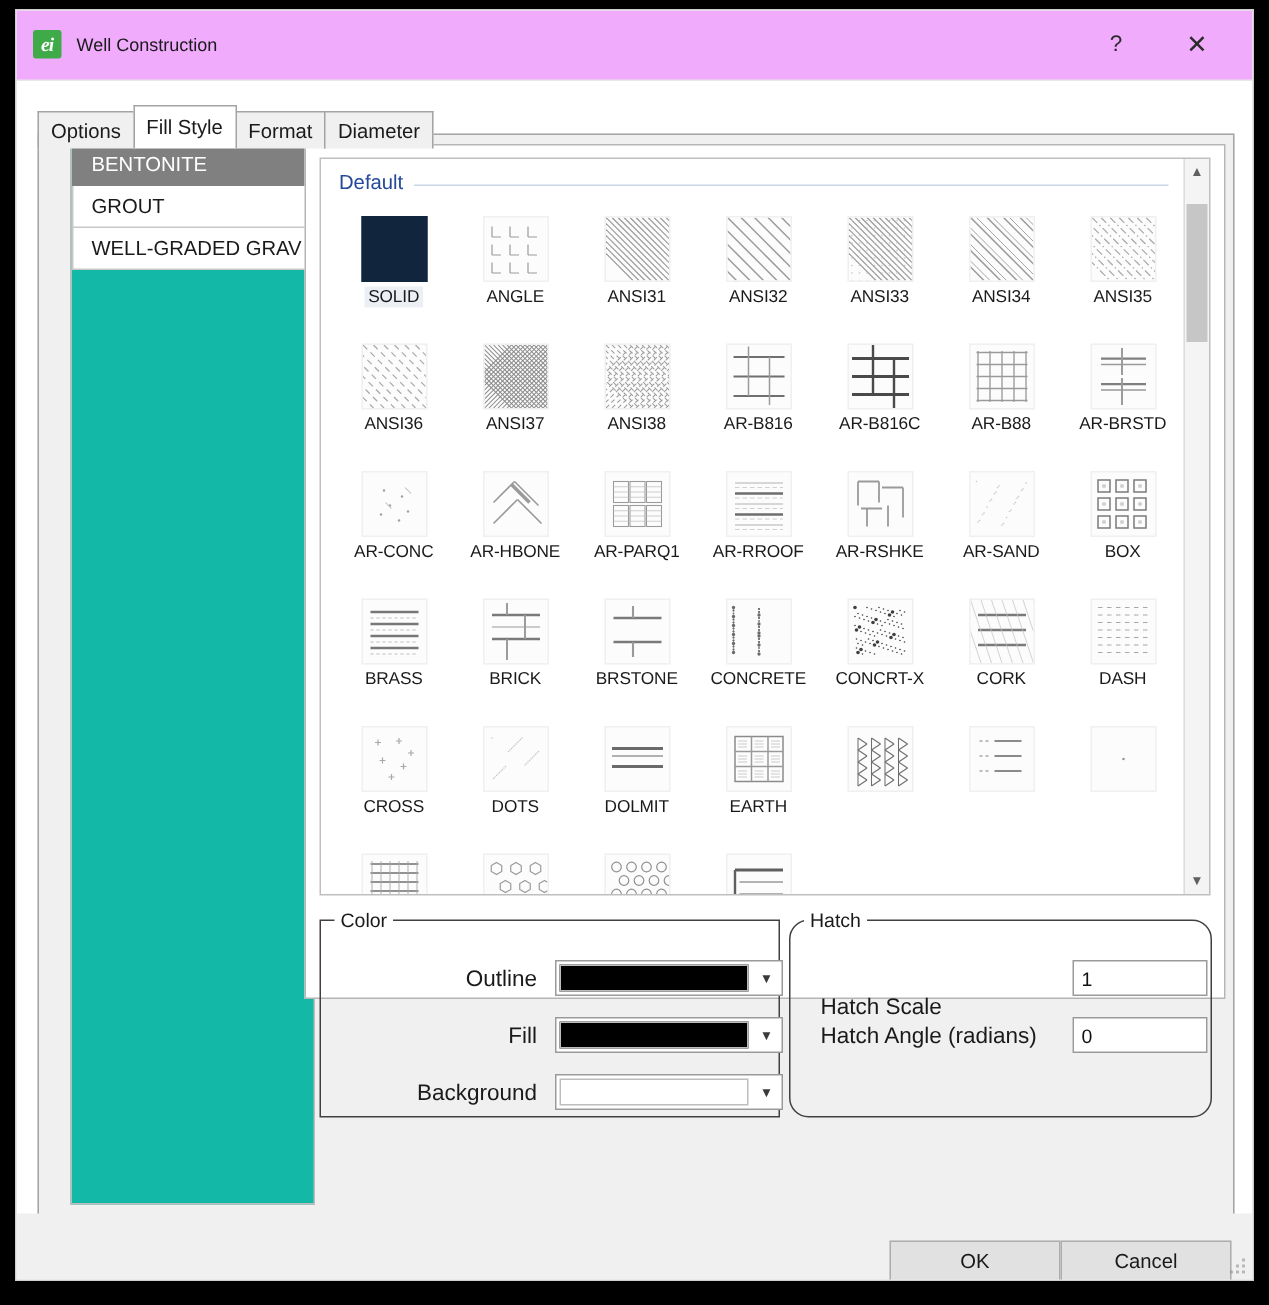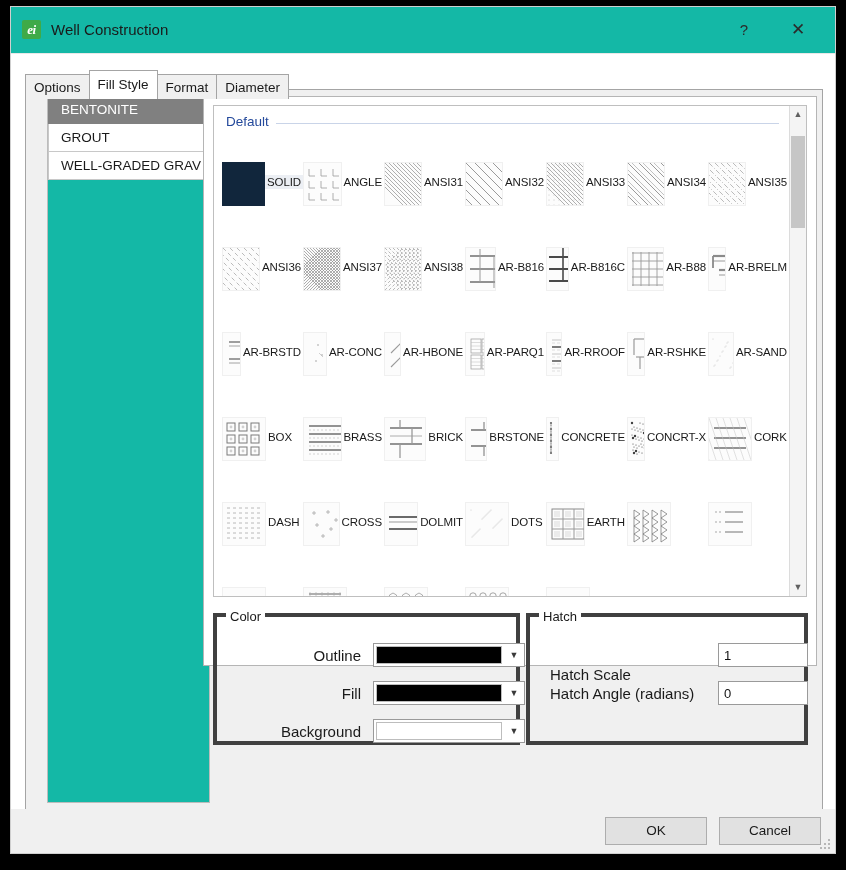--- a/index.html
+++ b/index.html
@@ -28,21 +28,21 @@
     background: #ffffff;
     border: 1px solid #cfcfcf;
     box-sizing: border-box;
     overflow: hidden;
   }
 
   
   #titlebar {
     position: relative;
     height: 46px;
-    background: #14b8a6;
+    background: #f0abfc;
     border-bottom: 1px solid #e8e8e8;
   }
   #app-icon {
     position: absolute;
     left: 11px;
     top: 13px;
     width: 19px;
     height: 19px;
     background: #3faa48;
     border-radius: 2px;
@@ -52,21 +52,21 @@
     font-style: italic;
     font-weight: bold;
     line-height: 19px;
     text-align: center;
     letter-spacing: -0.5px;
   }
   #title-text {
     position: absolute;
     left: 40px;
     top: 13px;
-    font-size: 15px;
+    font-size: 12px;
     color: #1a1a1a;
     line-height: 20px;
     white-space: nowrap;
     text-align: center;
   }
   .titlebtn {
     position: absolute;
     top: 0;
     width: 46px;
     height: 45px;
@@ -217,21 +217,21 @@
   .pattern-grid {
     display: flex;
     flex-wrap: wrap;
     padding: 4px 0 0 8px;
     width: 567px;
   }
   .pattern-cell {
     width: 81px;
     height: 85px;
     display: flex;
-    flex-direction: row;
+    flex-direction: column;
     align-items: center;
     justify-content: flex-start;
     cursor: default;
     user-select: none;
   }
   .swatch {
     width: 44px;
     height: 44px;
     margin-top: 6px;
     background: #fcfcfc;
@@ -290,35 +290,35 @@
     left: 1px;
     top: 30px;
     width: 14px;
     height: 92px;
     background: #c6c6c6;
   }
 
   
   .groupbox {
     position: absolute;
-    border: 4px solid #404040;
+    border: 1px solid #404040;
     box-sizing: border-box;
     background: transparent;
   }
   .groupbox > .gb-title {
     position: absolute;
     left: 9px;
     top: -8px;
     background: #ffffff;
     padding: 0 4px;
     font-size: 13px;
     color: #1a1a1a;
   }
   #group-color { left: 9px;  top: 516px; width: 307px; height: 132px; }
-  #group-hatch { left: 322px; top: 516px; width: 282px; height: 132px; }
+  #group-hatch { left: 322px; top: 516px; width: 282px; height: 132px; border-radius: 13px; }
 
   .field-row {
     position: absolute;
     height: 26px;
   }
   .field-label {
     position: absolute;
     right: 0;
     top: 4px;
     font-size: 15px;
@@ -377,22 +377,22 @@
   #footer {
     position: absolute;
     left: 0;
     right: 0;
     bottom: 0;
     height: 44px;
     background: #f0f0f0;
   }
   .dlg-button {
     position: absolute;
-    top: 8px;
-    width: 102px;
+    top: 18px;
+    width: 114px;
     height: 28px;
     background: #e1e1e1;
     border: 1px solid #adadad;
     box-sizing: border-box;
     font-family: "Liberation Sans", sans-serif;
     font-size: 13.5px;
     color: #1a1a1a;
     text-align: center;
     line-height: 26px;
     cursor: default;
@@ -850,35 +850,20 @@
                       <line x1="21" y1="4" x2="21" y2="38" stroke-width="0.9" stroke="#9a9a9a"></line>
                       <line x1="29" y1="4" x2="29" y2="38" stroke-width="0.9" stroke="#9a9a9a"></line>
                       <line x1="37" y1="4" x2="37" y2="38" stroke-width="0.9" stroke="#9a9a9a"></line>
                     </g>
                   </svg></div>
                 <div class="pattern-label">AR-B88</div>
               </div>
               <div class="pattern-cell">
                 <div class="swatch"><svg width="42" height="42" viewBox="0 0 42 42">
                     <g stroke="#9a9a9a" stroke-width="0.8" fill="none">
-                      <line x1="4" y1="8" x2="32" y2="8" stroke-width="2.2" stroke="#8a8a8a"></line>
-                      <line x1="4" y1="13" x2="32" y2="13" stroke-width="1" stroke="#9a9a9a"></line>
-                      <line x1="4" y1="8" x2="4" y2="20" stroke-width="1.8" stroke="#8a8a8a"></line>
-                      <line x1="18" y1="8" x2="18" y2="16" stroke-width="1" stroke="#9a9a9a"></line>
-                      <line x1="10" y1="22" x2="38" y2="22" stroke-width="2.2" stroke="#8a8a8a"></line>
-                      <line x1="10" y1="27" x2="38" y2="27" stroke-width="1" stroke="#9a9a9a"></line>
-                      <line x1="38" y1="22" x2="38" y2="33" stroke-width="1.8" stroke="#8a8a8a"></line>
-                      <line x1="24" y1="22" x2="24" y2="30" stroke-width="1" stroke="#9a9a9a"></line>
-                    </g>
-                  </svg></div>
-                <div class="pattern-label">AR-BRELM</div>
-              </div>
-              <div class="pattern-cell">
-                <div class="swatch"><svg width="42" height="42" viewBox="0 0 42 42">
-                    <g stroke="#9a9a9a" stroke-width="0.8" fill="none">
                       <line x1="6" y1="9" x2="36" y2="9" stroke-width="1.5" stroke="#7f7f7f"></line>
                       <line x1="6" y1="13" x2="36" y2="13" stroke-width="0.9" stroke="#9a9a9a"></line>
                       <line x1="6" y1="26" x2="36" y2="26" stroke-width="1.5" stroke="#7f7f7f"></line>
                       <line x1="6" y1="30" x2="36" y2="30" stroke-width="0.9" stroke="#9a9a9a"></line>
                       <line x1="20" y1="2" x2="20" y2="20" stroke-width="1.3" stroke="#9a9a9a"></line>
                       <line x1="20" y1="22" x2="20" y2="40" stroke-width="1.3" stroke="#9a9a9a"></line>
                     </g>
                   </svg></div>
                 <div class="pattern-label">AR-BRSTD</div>
               </div>
@@ -1284,30 +1269,20 @@
                       <line x1="27" y1="24" x2="27" y2="28" stroke-width="0.8" stroke="#a8a8a8"></line>
                       <line x1="17" y1="33" x2="21" y2="33" stroke-width="0.8" stroke="#a8a8a8"></line>
                       <line x1="19" y1="31" x2="19" y2="35" stroke-width="0.8" stroke="#a8a8a8"></line>
                     </g>
                   </svg></div>
                 <div class="pattern-label">CROSS</div>
               </div>
               <div class="pattern-cell">
                 <div class="swatch"><svg width="42" height="42" viewBox="0 0 42 42">
                     <g stroke="#9a9a9a" stroke-width="0.8" fill="none">
-                      <line x1="4" y1="14" x2="38" y2="14" stroke-width="2" stroke="#6a6a6a"></line>
-                      <line x1="4" y1="19" x2="38" y2="19" stroke-width="1" stroke="#999"></line>
-                      <line x1="4" y1="26" x2="38" y2="26" stroke-width="2" stroke="#6a6a6a"></line>
-                    </g>
-                  </svg></div>
-                <div class="pattern-label">DOLMIT</div>
-              </div>
-              <div class="pattern-cell">
-                <div class="swatch"><svg width="42" height="42" viewBox="0 0 42 42">
-                    <g stroke="#9a9a9a" stroke-width="0.8" fill="none">
                       <circle cx="5" cy="7" r="0.5" fill="#c2c2c2" stroke="none"></circle>
                       <circle cx="16" cy="16" r="0.5" fill="#c2c2c2" stroke="none"></circle>
                       <circle cx="27" cy="25" r="0.5" fill="#c2c2c2" stroke="none"></circle>
                       <circle cx="6" cy="34" r="0.5" fill="#c2c2c2" stroke="none"></circle>
                       <circle cx="17" cy="15" r="0.5" fill="#c2c2c2" stroke="none"></circle>
                       <circle cx="28" cy="24" r="0.5" fill="#c2c2c2" stroke="none"></circle>
                       <circle cx="7" cy="33" r="0.5" fill="#c2c2c2" stroke="none"></circle>
                       <circle cx="18" cy="14" r="0.5" fill="#c2c2c2" stroke="none"></circle>
                       <circle cx="29" cy="23" r="0.5" fill="#c2c2c2" stroke="none"></circle>
                       <circle cx="8" cy="32" r="0.5" fill="#c2c2c2" stroke="none"></circle>
@@ -1327,20 +1302,30 @@
                       <circle cx="34" cy="18" r="0.5" fill="#c2c2c2" stroke="none"></circle>
                       <circle cx="13" cy="27" r="0.5" fill="#c2c2c2" stroke="none"></circle>
                       <circle cx="24" cy="8" r="0.5" fill="#c2c2c2" stroke="none"></circle>
                       <circle cx="35" cy="17" r="0.5" fill="#c2c2c2" stroke="none"></circle>
                       <circle cx="14" cy="26" r="0.5" fill="#c2c2c2" stroke="none"></circle>
                       <circle cx="25" cy="7" r="0.5" fill="#c2c2c2" stroke="none"></circle>
                       <circle cx="36" cy="16" r="0.5" fill="#c2c2c2" stroke="none"></circle>
                     </g>
                   </svg></div>
                 <div class="pattern-label">DOTS</div>
+              </div>
+              <div class="pattern-cell">
+                <div class="swatch"><svg width="42" height="42" viewBox="0 0 42 42">
+                    <g stroke="#9a9a9a" stroke-width="0.8" fill="none">
+                      <line x1="4" y1="14" x2="38" y2="14" stroke-width="2" stroke="#6a6a6a"></line>
+                      <line x1="4" y1="19" x2="38" y2="19" stroke-width="1" stroke="#999"></line>
+                      <line x1="4" y1="26" x2="38" y2="26" stroke-width="2" stroke="#6a6a6a"></line>
+                    </g>
+                  </svg></div>
+                <div class="pattern-label">DOLMIT</div>
               </div>
               <div class="pattern-cell">
                 <div class="swatch"><svg width="42" height="42" viewBox="0 0 42 42">
                     <g stroke="#9a9a9a" stroke-width="0.8" fill="none">
                       <rect x="5" y="6" width="32" height="30" stroke="#8a8a8a" stroke-width="1" fill="none"></rect>
                       <line x1="5" y1="16" x2="37" y2="16" stroke-width="1" stroke="#9a9a9a"></line>
                       <line x1="5" y1="26" x2="37" y2="26" stroke-width="1" stroke="#9a9a9a"></line>
                       <line x1="16" y1="6" x2="16" y2="36" stroke-width="1" stroke="#9a9a9a"></line>
                       <line x1="27" y1="6" x2="27" y2="36" stroke-width="1" stroke="#9a9a9a"></line>
                       <line x1="7" y1="9" x2="13" y2="9" stroke-width="0.45" stroke="#b4b4b4"></line>

